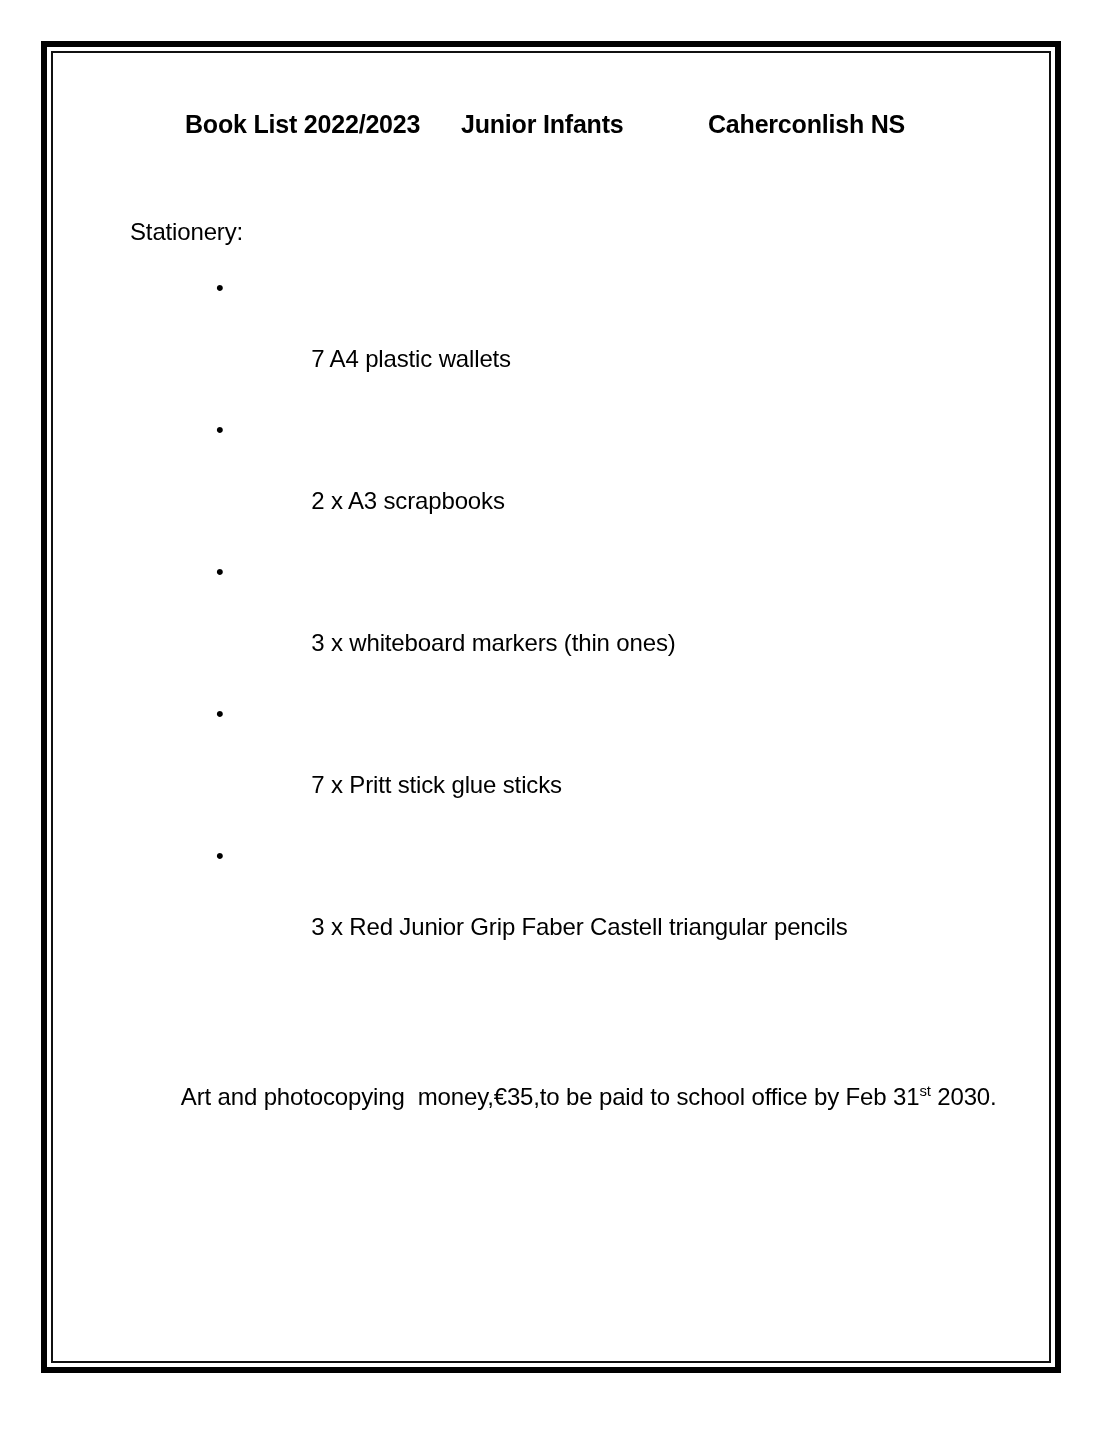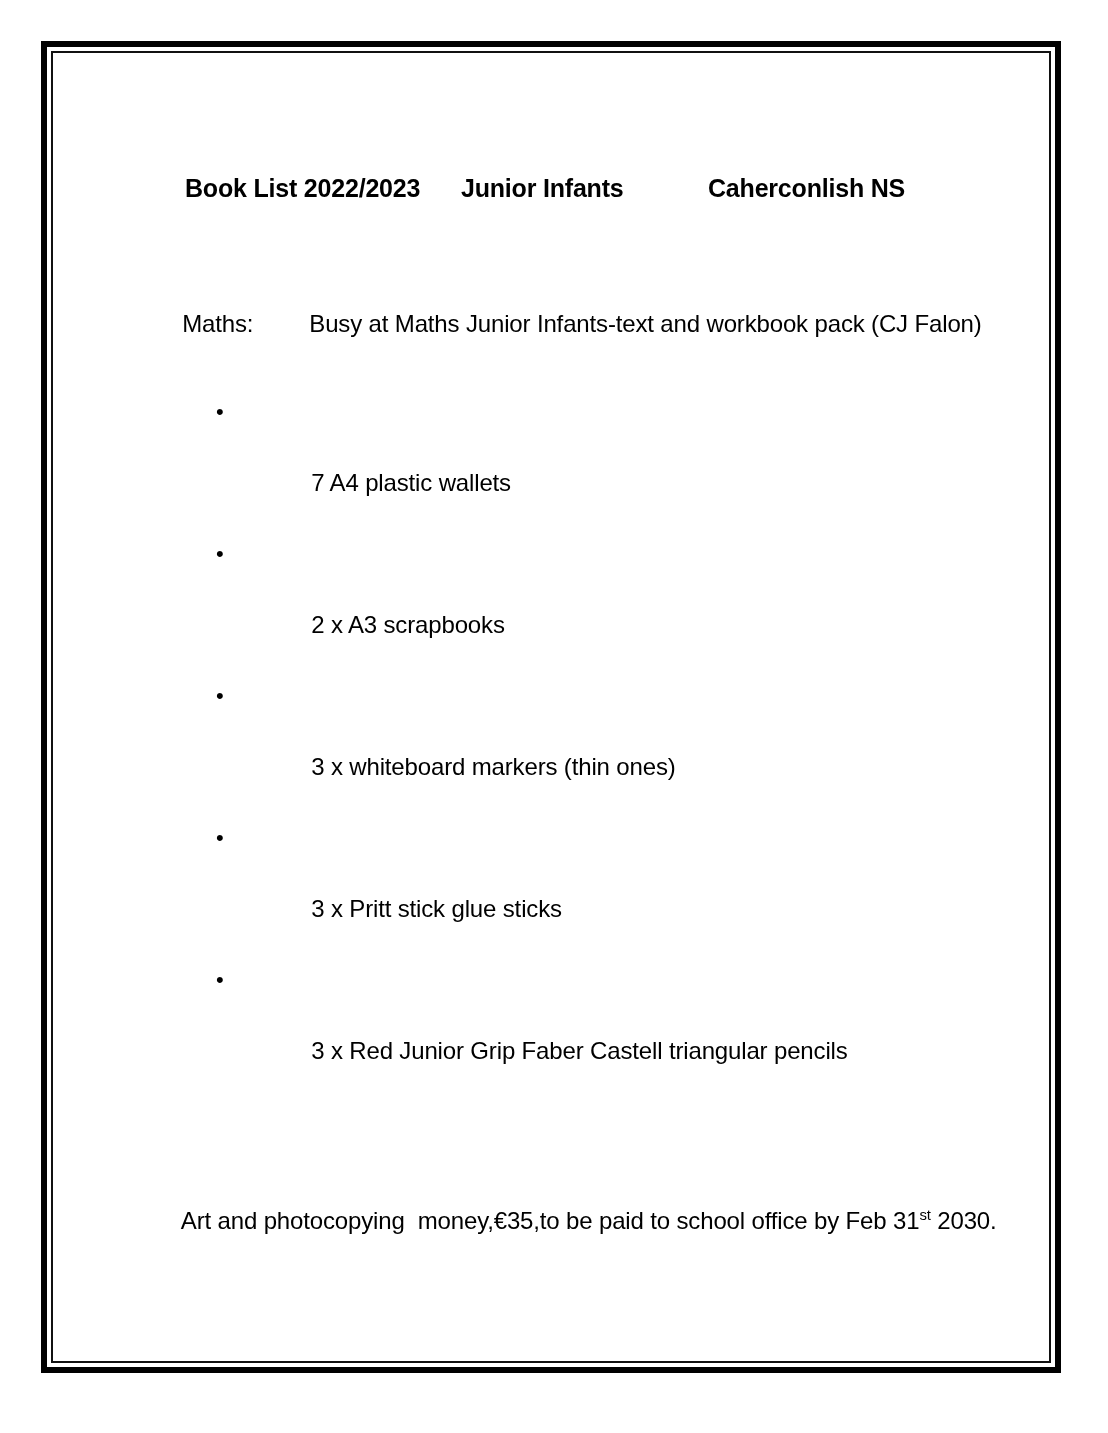--- a/index.html
+++ b/index.html
@@ -39,21 +39,21 @@
     background: #ffffff;
   }
 
   
   #document-body {
     position: absolute;
     left: 0;
     top: 0;
     right: 0;
     bottom: 0;
-    padding: 96px 60px 0 77px;
+    padding: 32px 60px 0 77px;
     box-sizing: border-box;
   }
 
   
   .header-row {
     font-weight: bold;
     font-size: 25px;
     line-height: 34px;
     letter-spacing: -0.2px;
     white-space: nowrap;
@@ -118,41 +118,39 @@
 <body>
 
 <div id="page-frame">
   <div id="page-frame-inner">
     <div id="document-body">
 
       <div class="header-row">
         <span class="header-cell hc-1">Book List 2022/2023</span><span class="header-cell hc-2">Junior Infants</span><span class="header-cell hc-3">Caherconlish NS</span>
       </div>
 
-      <div class="para para-maths">
-        <span>Maths:</span><span class="tab-gap"></span><span>Busy at Maths Junior Infants-text and workbook pack (CJ Falon)</span>
-      </div>
 
+      <div class="para para-stationery">Stationery:</div>
 
       <ul class="bullet-list">
         <li class="bullet-item">
           <span class="bullet-marker">•</span>
           <span>7 A4 plastic wallets</span>
         </li>
         <li class="bullet-item">
           <span class="bullet-marker">•</span>
           <span>2 x A3 scrapbooks</span>
         </li>
         <li class="bullet-item">
           <span class="bullet-marker">•</span>
           <span>3 x whiteboard markers (thin ones)</span>
         </li>
         <li class="bullet-item">
           <span class="bullet-marker">•</span>
-          <span>3 x Pritt stick glue sticks</span>
+          <span>7 x Pritt stick glue sticks</span>
         </li>
         <li class="bullet-item">
           <span class="bullet-marker">•</span>
           <span>3 x Red Junior Grip Faber Castell triangular pencils</span>
         </li>
       </ul>
 
 
       <div class="para para-art">
         <span>Art and photocopying  money,€35,to be paid to school office by Feb 31</span><sup>st</sup><span> 2030.</span>

